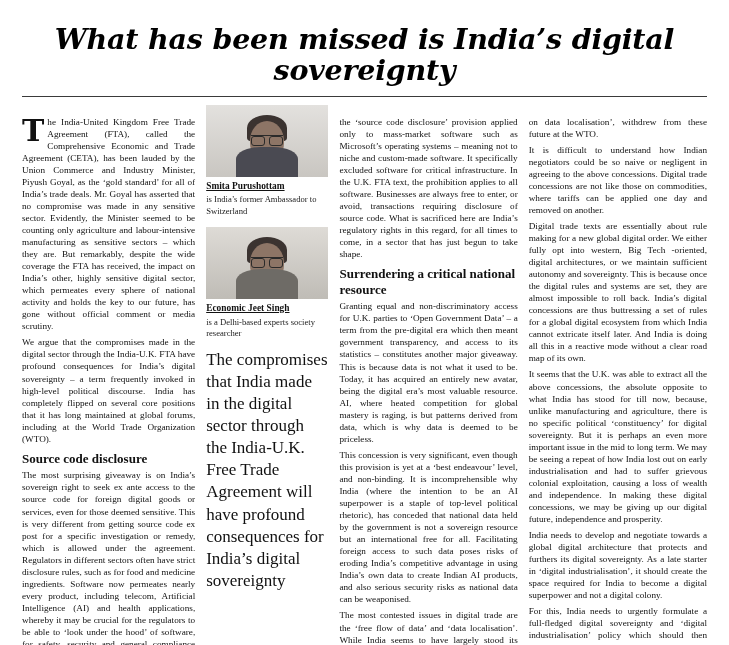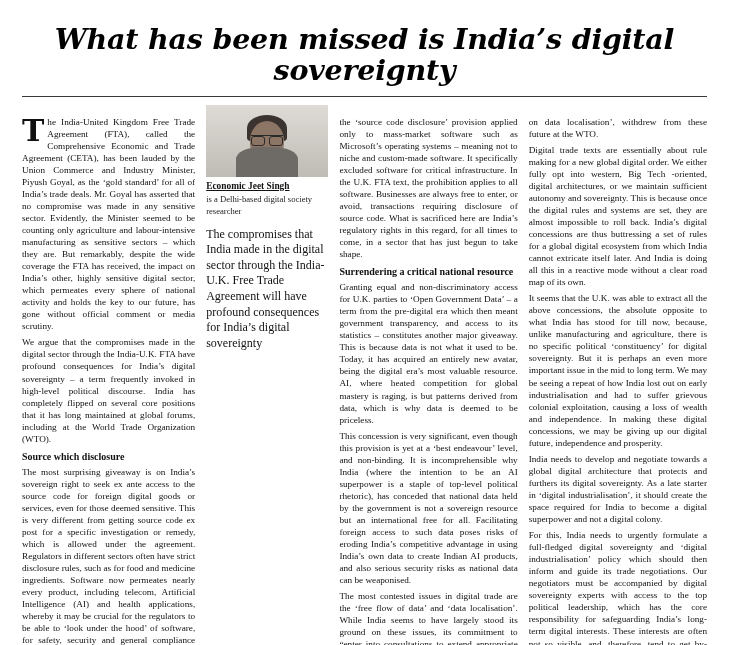--- a/index.html
+++ b/index.html
@@ -66,21 +66,21 @@
     font-family: "DejaVu Serif", serif;
     font-weight: bold;
     float: left;
     font-size: 30px;
     line-height: 0.82;
     padding: 3px 3px 0 0;
   }
   h3.subhead {
     font-family: "Liberation Serif", serif;
     font-weight: bold;
-    font-size: 10px;
+    font-size: 13px;
     line-height: 1.2;
     margin: 6px 0 3px 0;
     text-align: left;
   }
   
   .author-block {
     margin: 0 0 10px 0;
   }
   .portrait {
     width: 100%;
@@ -149,72 +149,83 @@
   }
   .author-desc {
     font-family: "Liberation Serif", serif;
     font-size: 8.6px;
     line-height: 1.3;
     margin: 0;
     color: #222;
   }
   .pullquote {
     font-family: "Liberation Serif", serif;
-    font-size: 12px;
+    font-size: 17px;
     line-height: 1.3;
     margin: 10px 0 0 0;
     color: #111;
   }
 </style>
 </head>
 <body>
 
 <div class="page">
 
   <h1 class="headline">What has been missed is India’s digital sovereignty</h1>
   <hr class="rule">
 
   <div class="columns">
 
     <div class="col col1">
       <p class="body first dropcap">The India-United Kingdom Free Trade Agreement (FTA), called the Comprehensive Economic and Trade Agreement (CETA), has been lauded by the Union Commerce and Industry Minister, Piyush Goyal, as the ‘gold standard’ for all of India’s trade deals. Mr. Goyal has asserted that no compromise was made in any sensitive sector. Evidently, the Minister seemed to be counting only agriculture and labour-intensive manufacturing as sensitive sectors – which they are. But remarkably, despite the wide coverage the FTA has received, the impact on India’s other, highly sensitive digital sector, which permeates every sphere of national activity and holds the key to our future, has gone without official comment or media scrutiny.</p>
       <p class="body">We argue that the compromises made in the digital sector through the India-U.K. FTA have profound consequences for India’s digital sovereignty – a term frequently invoked in high-level political discourse. India has completely flipped on several core positions that it has long maintained at global forums, including at the World Trade Organization (WTO).</p>
-      <h3 class="subhead">Source which disclosure</h3>
+      <h3 class="subhead">Source code disclosure</h3>
       <p class="body">The most surprising giveaway is on India’s sovereign right to seek ex ante access to the source code for foreign digital goods or services, even for those deemed sensitive. This is very different from getting source code ex post for a specific investigation or remedy, which is allowed under the agreement. Regulators in different sectors often have strict disclosure rules, such as for food and medicine ingredients. Software now permeates nearly every product, including telecom, Artificial Intelligence (AI) and health applications, whereby it may be crucial for the regulators to be able to ‘look under the hood’ of software, for safety, security and general compliance requirements, and to enable urgent, real-time upgrades.</p>
 
     </div>
 
     <div class="col col2">
 
+      <div class="author-block">
+        <div class="portrait p1">
+          <div class="hair-shape"></div>
+          <div class="head-shape"></div>
+          <div class="glasses"></div>
+          <div class="body-shape"></div>
+        </div>
+        <div class="author-name">Smita Purushottam</div>
+        <p class="author-desc">is India’s former Ambassador to Switzerland</p>
+      </div>
 
       <div class="author-block">
         <div class="portrait p2">
           <div class="hair-shape"></div>
           <div class="head-shape"></div>
           <div class="glasses"></div>
           <div class="body-shape light"></div>
         </div>
         <div class="author-name">Economic Jeet Singh</div>
-        <p class="author-desc">is a Delhi-based digital society researcher</p>
+        <p class="author-desc">is a Delhi-based experts society researcher</p>
       </div>
 
       <p class="pullquote">The compromises that India made in the digital sector through the India-U.K. Free Trade Agreement will have profound consequences for India’s digital sovereignty</p>
     </div>
 
     <div class="col col3">
       <p class="body first">the ‘source code disclosure’ provision applied only to mass-market software such as Microsoft’s operating systems – meaning not to niche and custom-made software. It specifically excluded software for critical infrastructure. In the U.K. FTA text, the prohibition applies to all software. Businesses are always free to enter, or avoid, transactions requiring disclosure of source code. What is sacrificed here are India’s regulatory rights in this regard, for all times to come, in a sector that has just begun to take shape.</p>
       <h3 class="subhead">Surrendering a critical national resource</h3>
       <p class="body">Granting equal and non-discriminatory access for U.K. parties to ‘Open Government Data’ – a term from the pre-digital era which then meant government transparency, and access to its statistics – constitutes another major giveaway. This is because data is not what it used to be. Today, it has acquired an entirely new avatar, being the digital era’s most valuable resource. AI, where heated competition for global mastery is raging, is but patterns derived from data, which is why data is deemed to be priceless.</p>
       <p class="body">This concession is very significant, even though this provision is yet at a ‘best endeavour’ level, and non-binding. It is incomprehensible why India (where the intention to be an AI superpower is a staple of top-level political rhetoric), has conceded that national data held by the government is not a sovereign resource but an international free for all. Facilitating foreign access to such data poses risks of eroding India’s competitive advantage in using India’s own data to create Indian AI products, and also serious security risks as national data can be weaponised.</p>
       <p class="body">The most contested issues in digital trade are the ‘free flow of data’ and ‘data localisation’. While India seems to have largely stood its ground on these issues, its commitment to “enter into consultations to extend appropriate equivalent disciplines” to the U.K. if India agrees to any concessions with another country, denotes a dangerous regress, and visible vulnerability, with regard to India’s long-held positions on these key issues.</p>
 
     </div>
 
     <div class="col col4">
       <p class="body first">on data localisation’, withdrew from these future at the WTO.</p>
+      <p class="body">It is difficult to understand how Indian negotiators could be so naive or negligent in agreeing to the above concessions. Digital trade concessions are not like those on commodities, where tariffs can be applied one day and removed on another.</p>
       <p class="body">Digital trade texts are essentially about rule making for a new global digital order. We either fully opt into western, Big Tech -oriented, digital architectures, or we maintain sufficient autonomy and sovereignty. This is because once the digital rules and systems are set, they are almost impossible to roll back. India’s digital concessions are thus buttressing a set of rules for a global digital ecosystem from which India cannot extricate itself later. And India is doing all this in a reactive mode without a clear road map of its own.</p>
       <p class="body">It seems that the U.K. was able to extract all the above concessions, the absolute opposite to what India has stood for till now, because, unlike manufacturing and agriculture, there is no specific political ‘constituency’ for digital sovereignty. But it is perhaps an even more important issue in the mid to long term. We may be seeing a repeat of how India lost out on early industrialisation and had to suffer grievous colonial exploitation, causing a loss of wealth and independence. In making these digital concessions, we may be giving up our digital future, independence and prosperity.</p>
       <p class="body">India needs to develop and negotiate towards a global digital architecture that protects and furthers its digital sovereignty. As a late starter in ‘digital industrialisation’, it should create the space required for India to become a digital superpower and not a digital colony.</p>
       <p class="body">For this, India needs to urgently formulate a full-fledged digital sovereignty and ‘digital industrialisation’ policy which should then inform and guide its trade negotiations. Our negotiators must be accompanied by digital sovereignty experts with access to the top political leadership, which has the core responsibility for safeguarding India’s long-term digital interests. These interests are often not so visible, and, therefore, tend to get by-passed and not fought for.</p>
     </div>
 
   </div>
 </div>
 
 </body></html>

